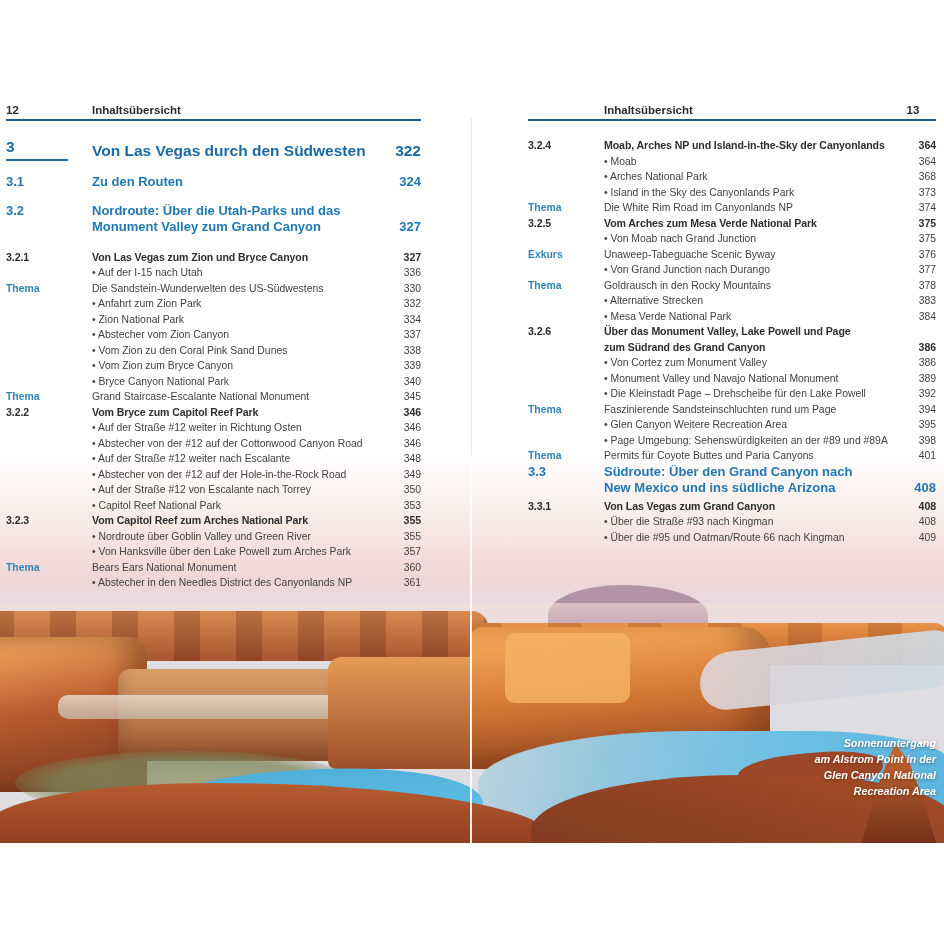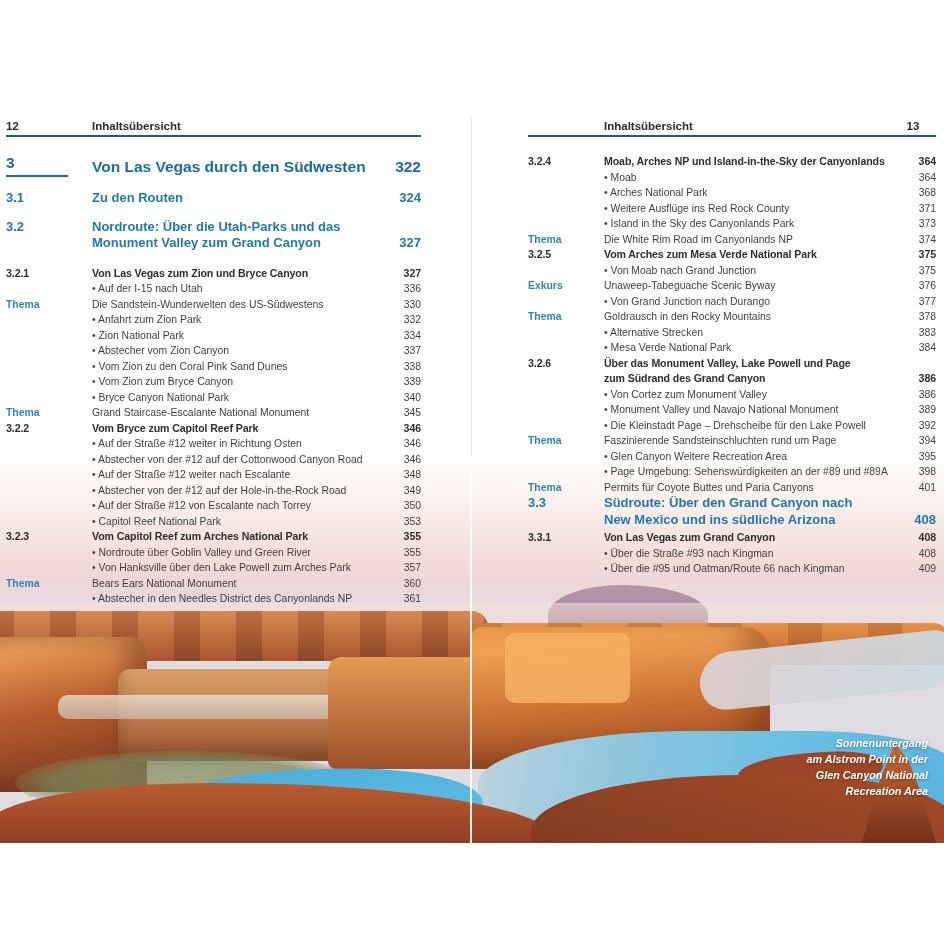--- a/index.html
+++ b/index.html
@@ -1,19 +1,19 @@
 <!DOCTYPE html>
 <html><head>
 <meta charset="utf-8">
 <style>
   html,body{margin:0;padding:0;background:#ffffff;}
   .spread{position:relative;width:944px;height:944px;background:#fff;overflow:hidden;
           font-family:"Liberation Sans",sans-serif;color:#3a3a3a;}
   
-  .page{position:absolute;top:120px;z-index:3;}
+  .page{position:absolute;top:104px;z-index:3;}
   .page-left{left:6px;width:415px;}
   .page-right{left:528px;width:408px;}
   .pg-header{display:grid;grid-template-columns:86px 1fr 46px;align-items:end;
              border-bottom:2.5px solid #1e5c85;padding-bottom:3px;}
   .page-right .pg-header{grid-template-columns:76px 1fr 46px;}
   .pg-header .num{font-weight:700;font-size:11.5px;color:#2b2b2b;}
   .pg-header .ttl{font-weight:700;font-size:11.5px;color:#2b2b2b;}
   .pg-header .num.right{text-align:center;grid-column:3;}
   .page-right .pg-header .ttl{grid-column:2;}
   
@@ -75,21 +75,21 @@
   .isle1{left:556px;top:328px;width:165px;height:42px;border-radius:45%;transform:rotate(-8deg);background:#a2492a;}
   .isle2{left:738px;top:298px;width:145px;height:36px;border-radius:45%;transform:rotate(-5deg);background:#9c4628;}
   .isle3{left:296px;top:344px;width:155px;height:50px;border-radius:45%;background:#8f4326;}
   .fgL{left:-12px;bottom:-10px;width:565px;height:70px;border-radius:40% 60% 0 0/60% 80% 0 0;
       background:linear-gradient(to bottom,#b75c31,#8c3a1f);}
   .fgR{right:-12px;bottom:-12px;width:425px;height:80px;border-radius:50% 40% 0 0/70% 60% 0 0;
       background:linear-gradient(15deg,#7f3a20,#a84d28);}
   .pinnacle{left:858px;top:288px;width:82px;height:102px;
       clip-path:polygon(45% 0,62% 18%,75% 45%,96% 100%,4% 100%,25% 40%);
       background:linear-gradient(to bottom,#c86a35,#742f18);}
-  .caption{right:16px;top:280px;text-align:right;color:#fff;font-style:italic;font-weight:700;
+  .caption{right:8px;top:280px;text-align:right;color:#fff;font-style:italic;font-weight:700;
       font-size:10.8px;line-height:16px;white-space:pre-line;text-shadow:0 1px 3px rgba(60,20,10,.45);}
 </style>
 </head>
 <body>
 
 <div class="spread">
 
   <div class="page page-left">
     <div class="pg-header">
       <span class="num">12</span>
@@ -240,25 +240,20 @@
         </div>
         <div class="row bullet">
           <div class="c-label"></div>
           <div class="c-text">• Moab</div>
           <div class="c-page">364</div>
         </div>
         <div class="row bullet">
           <div class="c-label"></div>
           <div class="c-text">• Arches National Park</div>
           <div class="c-page">368</div>
-        </div>
-        <div class="row bullet">
-          <div class="c-label"></div>
-          <div class="c-text">• Weitere Ausflüge ins Red Rock County</div>
-          <div class="c-page">371</div>
         </div>
         <div class="row bullet">
           <div class="c-label"></div>
           <div class="c-text">• Island in the Sky des Canyonlands Park</div>
           <div class="c-page">373</div>
         </div>
         <div class="row thema">
           <div class="c-label">Thema</div>
           <div class="c-text">Die White Rim Road im Canyonlands NP</div>
           <div class="c-page">374</div>

